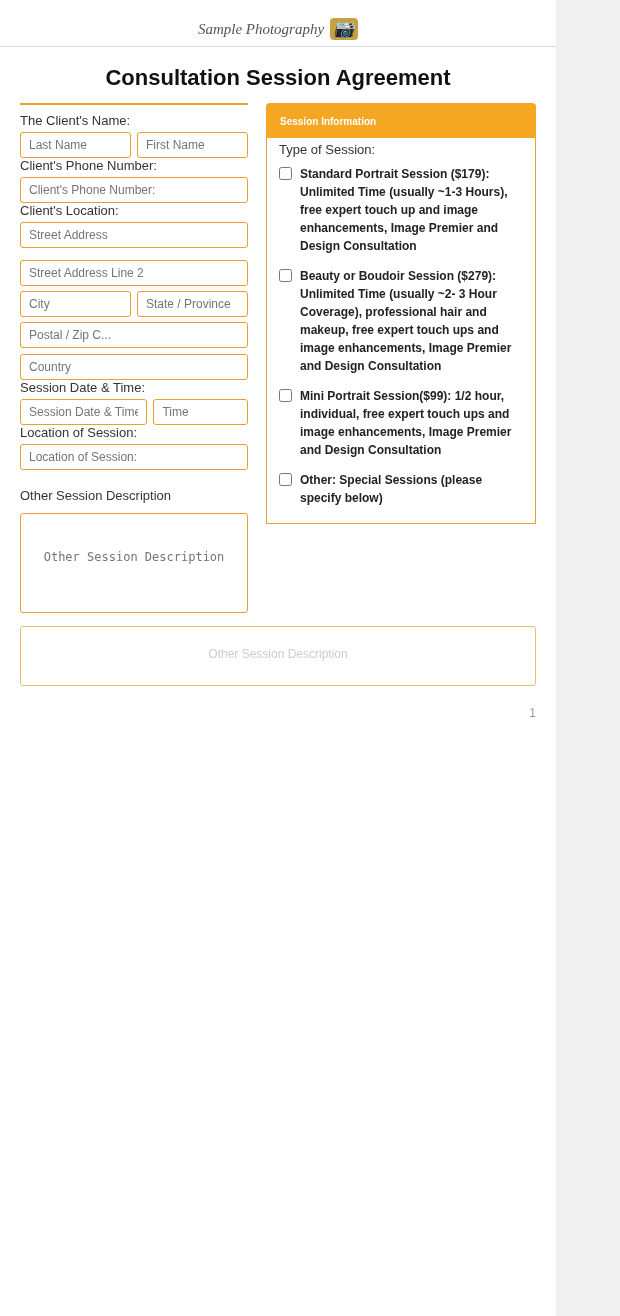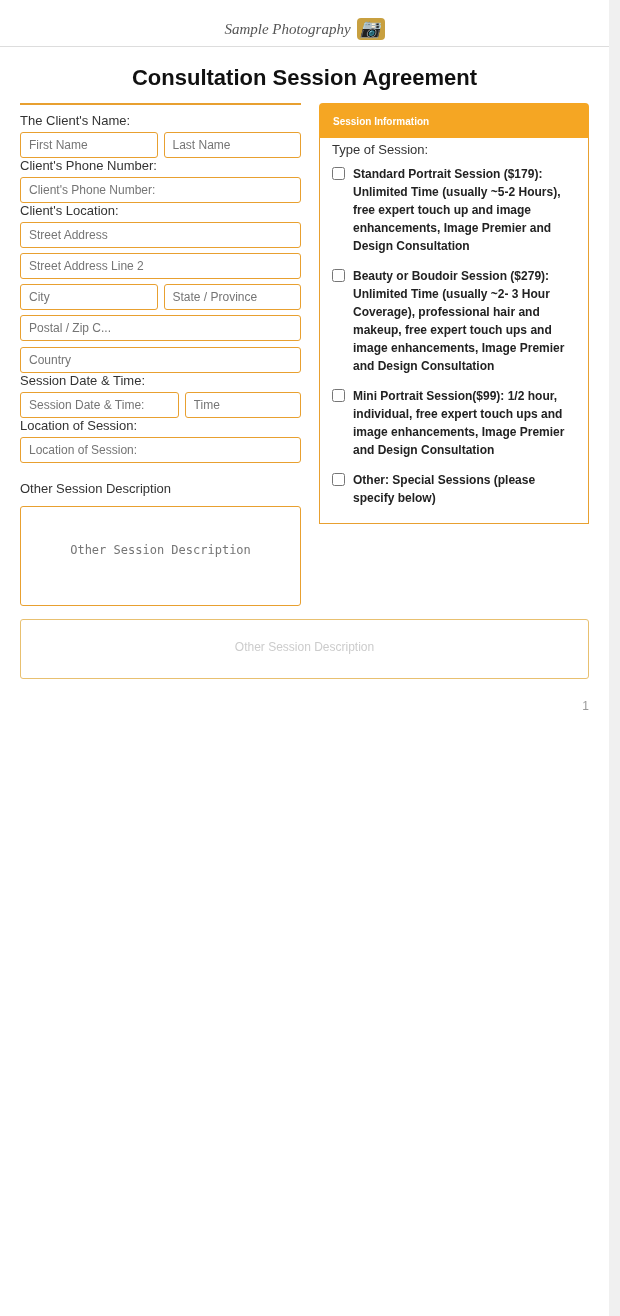--- a/index.html
+++ b/index.html
@@ -5,21 +5,21 @@
     * { box-sizing: border-box; margin: 0; padding: 0; }
     body {
       font-family: Arial, sans-serif;
       font-size: 13px;
       background: #f0f0f0;
       color: #222;
       width: 620px;
     }
     .page {
       background: #fff;
-      width: 609px;
+      width: 556px;
       min-height: 1316px;
       padding: 0;
     }
     
     .header {
       text-align: center;
       padding: 18px 0 6px;
       border-bottom: 1px solid #ddd;
     }
     .logo-text {
@@ -194,29 +194,29 @@
 
   <h1 class="main-title">Consultation Session Agreement</h1>
 
   <div class="form-section">
 
     <div class="left-col">
       <hr class="left-col-top-line">
 
       <label class="field-label">The Client's Name:</label>
       <div class="input-row">
+        <input class="input-field" type="text" placeholder="Last Name" style="">
         <input class="input-field" type="text" placeholder="First Name" style="">
-        <input class="input-field" type="text" placeholder="Last Name" style="">
       </div>
 
       <label class="field-label">Client's Phone Number:</label>
       <input class="input-field" type="text" placeholder="Client's Phone Number:" style="">
 
       <label class="field-label">Client's Location:</label>
-      <input class="input-field" type="text" style="margin-bottom: 5px;" placeholder="Street Address">
+      <input class="input-field" type="text" style="margin-bottom: 12px;" placeholder="Street Address">
       <input class="input-field" type="text" style="margin-bottom: 5px;" placeholder="Street Address Line 2">
       <div class="input-row">
         <input class="input-field" type="text" placeholder="City" style="">
         <input class="input-field" type="text" placeholder="State / Province" style="">
       </div>
       <div class="input-row" style="margin-top:5px;flex-direction:column;">
         <input class="input-field" type="text" placeholder="Postal / Zip C..." style="">
         <input class="input-field" type="text" placeholder="Country" style="">
       </div>
 
@@ -236,21 +236,21 @@
     <div class="right-col">
       <div class="session-info-box">
         <span class="session-info-title">Session Information</span>
       </div>
       <div class="session-info-content">
         <div class="type-label">Type of Session:</div>
 
         <div class="session-option">
           <input type="checkbox" style="">
           <span class="session-option-text">
-            <strong>Standard Portrait Session ($179): Unlimited Time (usually ~5-2 Hours), free expert touch up and image enhancements, Image Premier and Design Consultation</strong>
+            <strong>Standard Portrait Session ($179): Unlimited Time (usually ~1-3 Hours), free expert touch up and image enhancements, Image Premier and Design Consultation</strong>
           </span>
         </div>
 
         <div class="session-option">
           <input type="checkbox" style="">
           <span class="session-option-text">
             <strong>Beauty or Boudoir Session ($279): Unlimited Time (usually ~2- 3 Hour Coverage), professional hair and makeup, free expert touch ups and image enhancements, Image Premier and Design Consultation</strong>
           </span>
         </div>
 

